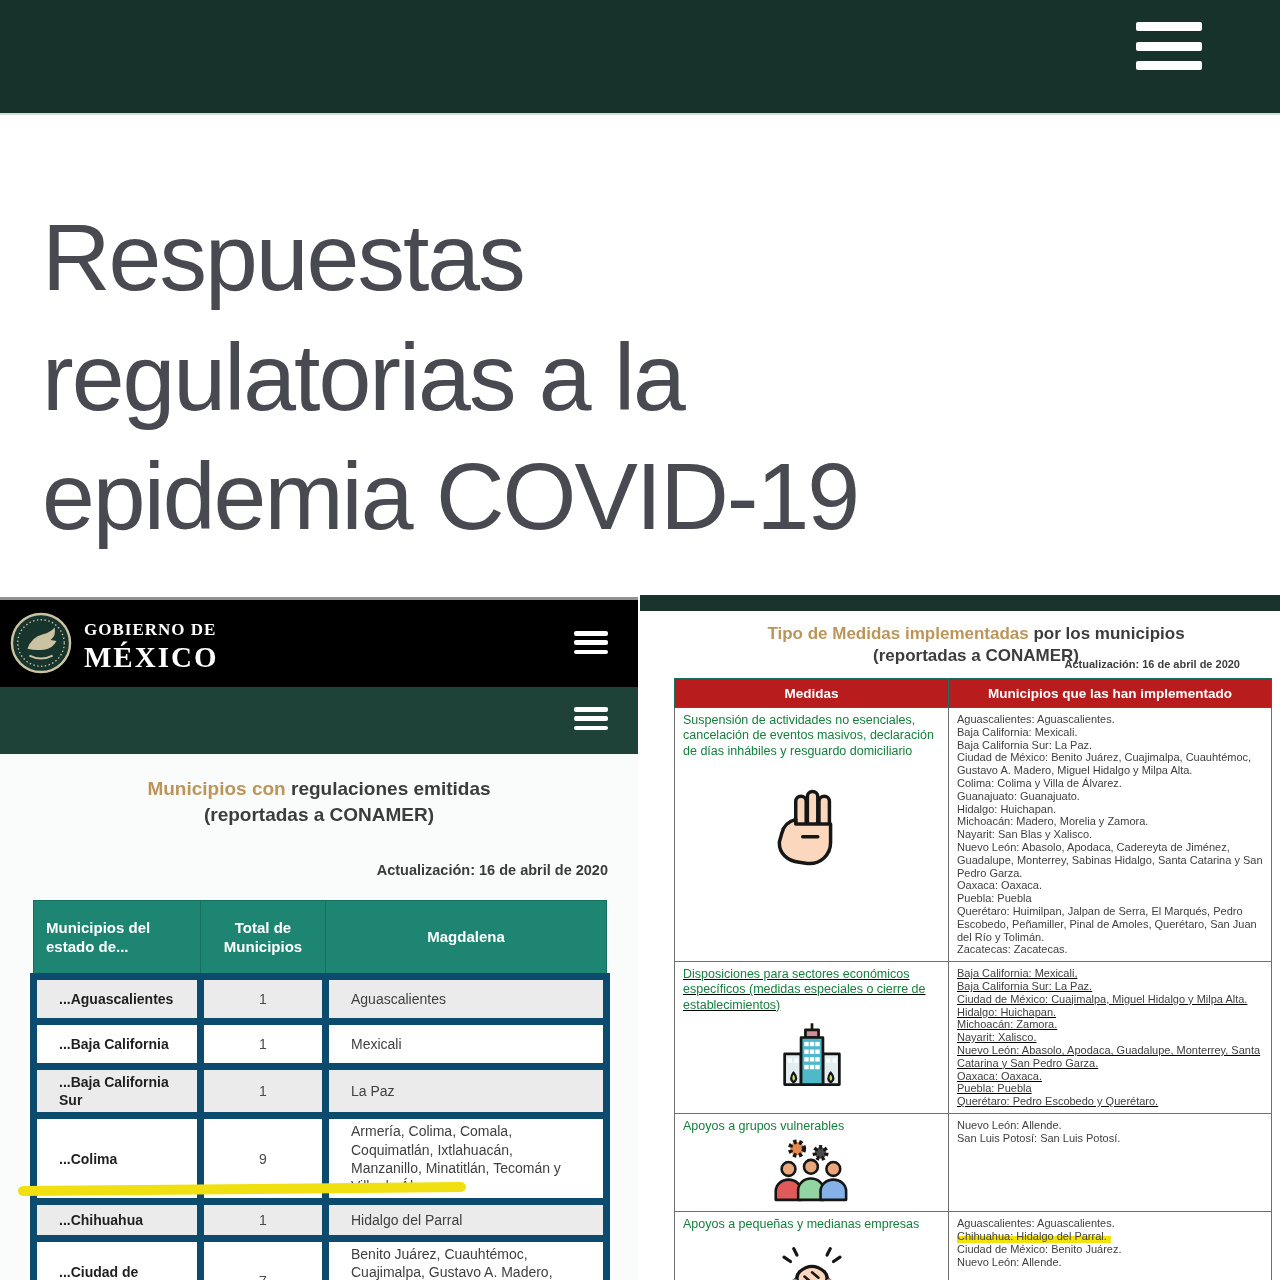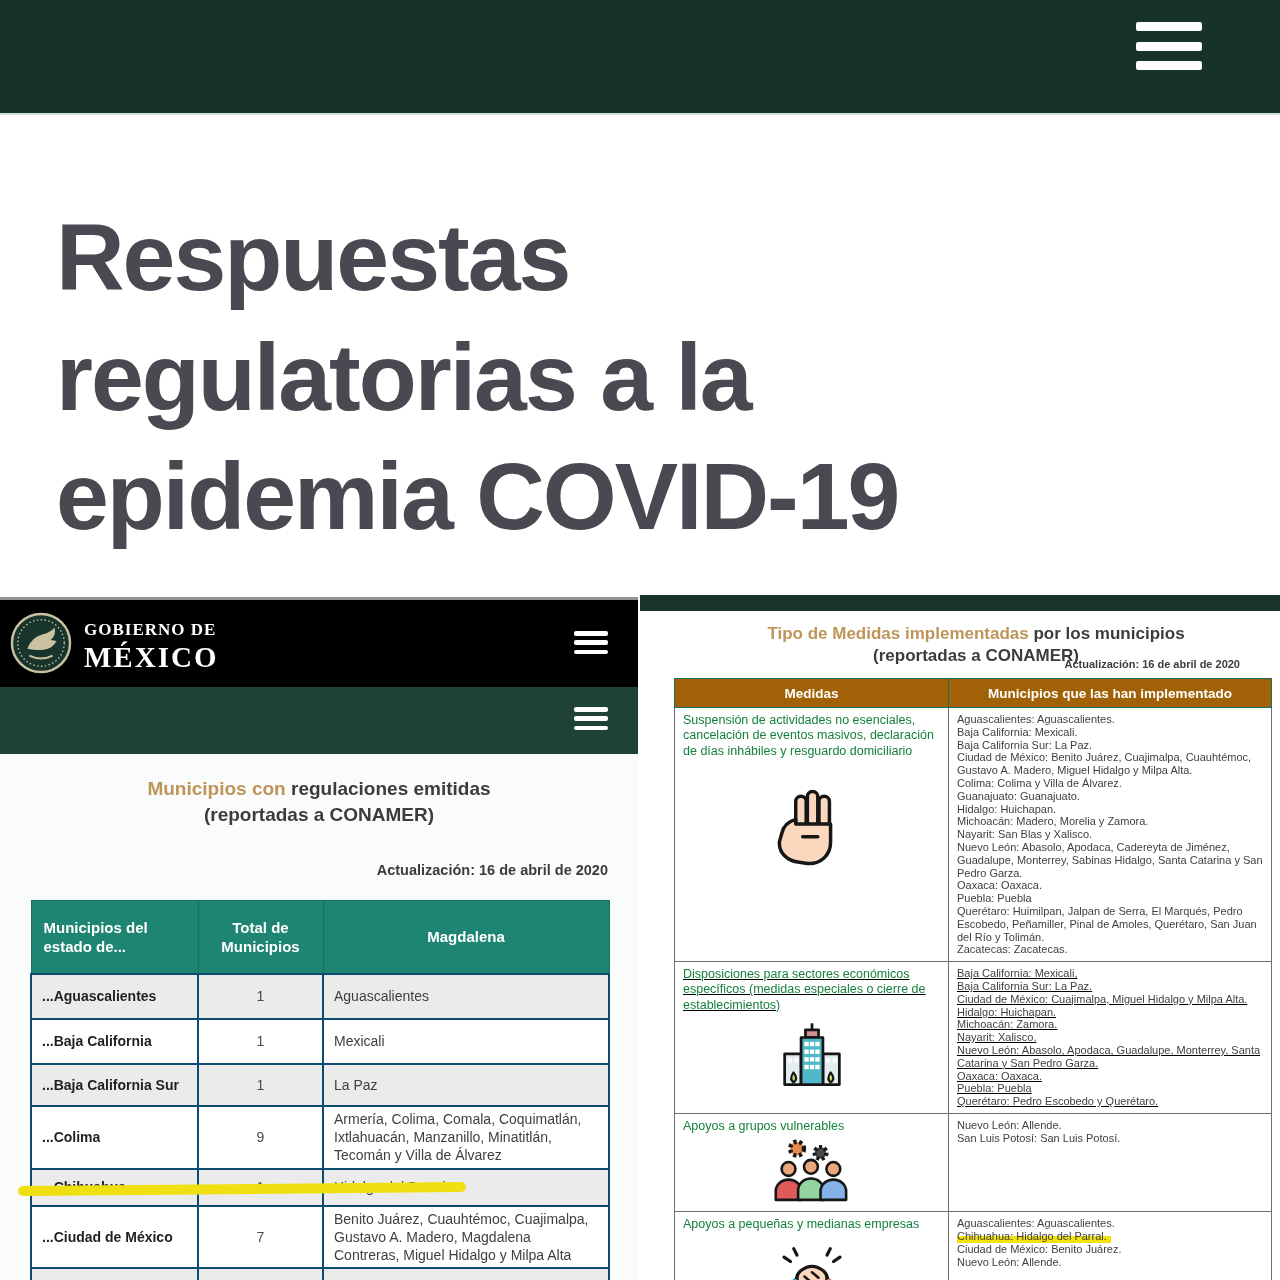--- a/index.html
+++ b/index.html
@@ -7,22 +7,22 @@
     width:1280px;height:1280px;position:relative;overflow:hidden;
     background:#ffffff;font-family:"Liberation Sans",sans-serif;
   }
   
   .topbar{position:absolute;left:0;top:0;width:1280px;height:113px;background:#16322b;border-bottom:2px solid #cfe0da;}
   .burger{display:flex;flex-direction:column;justify-content:space-between;cursor:pointer;}
   .burger span{display:block;background:#ffffff;border-radius:2px;}
   .burger-lg{position:absolute;right:78px;top:22px;width:66px;height:48px;}
   .burger-lg span{height:9px;}
   
-  .hero{position:absolute;left:56px;top:198px;font-size:95px;line-height:1.26;
-    font-weight:bold;color:#494951;letter-spacing:-2px;white-space:pre-line;}
+  .hero{position:absolute;left:42px;top:198px;font-size:95px;line-height:1.26;
+    font-weight:normal;color:#494951;letter-spacing:-2px;white-space:pre-line;}
   
   .left-shot{position:absolute;left:0;top:597px;width:638px;height:683px;background:#fafbfb;overflow:hidden;border-top:3px solid #8f948f;}
   .ls-header{position:absolute;left:0;top:0;width:100%;height:87px;background:#000000;}
   .ls-subheader{position:absolute;left:0;top:87px;width:100%;height:67px;background:#1e4238;}
   .seal{position:absolute;left:10px;top:12px;}
   .logo-text{position:absolute;left:84px;top:20px;color:#ffffff;font-family:"Liberation Serif",serif;font-weight:bold;}
   .logo-text .l1{font-size:17px;letter-spacing:1px;}
   .logo-text .l2{font-size:29px;letter-spacing:2px;margin-top:1px;font-family:Liberation Serif, serif;}
   .burger-sm{width:34px;height:23px;}
   .burger-sm span{height:4.5px;}
@@ -31,35 +31,35 @@
   .ls-title{position:absolute;left:0;top:176px;width:100%;text-align:center;font-size:19px;font-weight:bold;line-height:1.35;}
   .gold{color:#bd9559;}
   .dark{color:#3c3c3c;}
   .ls-updated{position:absolute;right:30px;top:262px;font-size:14.5px;font-weight:bold;color:#3c3c3c;}
   table{border-collapse:collapse;table-layout:fixed;}
   .ltable{position:absolute;left:30px;top:300px;width:580px;}
   .ltable th{background:#1f8573;color:#ffffff;font-size:15px;border:1px solid #15705f;padding:6px 6px;line-height:1.3;}
   .ltable th.h1{width:148px;text-align:left;padding-left:12px;}
   .ltable th.h2{width:112px;margin-top:8px;}
   .ltable th{height:60px;}
-  .ltable td{border:2px solid #0c4a6e;font-size:14px;color:#3f3f3f;padding:3px 10px;vertical-align:middle;line-height:1.3;}
+  .ltable td{border:7px solid #0c4a6e;font-size:14px;color:#3f3f3f;padding:3px 22px;vertical-align:middle;line-height:1.3;}
   .ltable td.c1{font-weight:bold;color:#1f1f1f;}
   .ltable td.c2{text-align:center;color:#4a4a4a;}
   .ltable tbody tr:nth-child(odd){background:#ebebeb;}
   .ltable tbody tr:nth-child(even){background:#ffffff;}
   tr.r1{height:45px;} tr.r2{height:45px;} tr.r3{height:42px;margin-left:40px;} tr.r4{height:46px;}
   tr.r5{height:37px;} tr.r6{height:52px;} tr.r7{height:45px;}
   .marker{position:absolute;left:18px;top:584px;width:448px;height:10px;background:#f0e011;border-radius:6px;transform:rotate(-0.5deg);}
   
   .right-shot{position:absolute;left:640px;top:595px;width:640px;height:685px;background:#ffffff;overflow:hidden;}
   .rs-strip{position:absolute;left:0;top:0;width:100%;height:16px;background:#17332c;}
   .rs-title{position:absolute;left:16px;top:28px;width:100%;text-align:center;font-size:17px;font-weight:bold;line-height:1.32;}
   .rs-updated{position:absolute;right:40px;top:63px;font-size:11px;font-weight:bold;color:#3c3c3c;}
   .rtable{position:absolute;left:34px;top:83px;width:598px;}
-  .rtable th{background:#a16207;color:#ffffff;font-size:13.5px;border:1px solid #15705f;padding:5px 4px;height:18px;}
+  .rtable th{background:#b91c1c;color:#ffffff;font-size:13.5px;border:1px solid #15705f;padding:5px 4px;height:18px;}
   .rtable th.h1{width:265px;}
   .rtable td{border:1px solid #6f6f6f;vertical-align:top;padding:5px 8px;}
   .medida{font-size:12.5px;color:#15803d;line-height:1.22;}
   .mun{font-size:11px;color:#3f3f3f;line-height:12.8px;white-space:pre-line;}
   .icon-wrap{text-align:center;}
   .iw1{margin-top:30px;} .iw2{margin-top:8px;} .iw3{margin-top:4px;} .iw4{margin-top:8px;}
   tr.q1{height:228px;} tr.q2{height:142px;text-decoration:underline;} tr.q3{height:85px;} tr.q4{height:103px;}
   .hl-yellow{background:linear-gradient(180deg,rgba(0,0,0,0) 50%,#f4e20c 50%);display:inline-block;padding-right:4px;}
 </style>
 </head>

